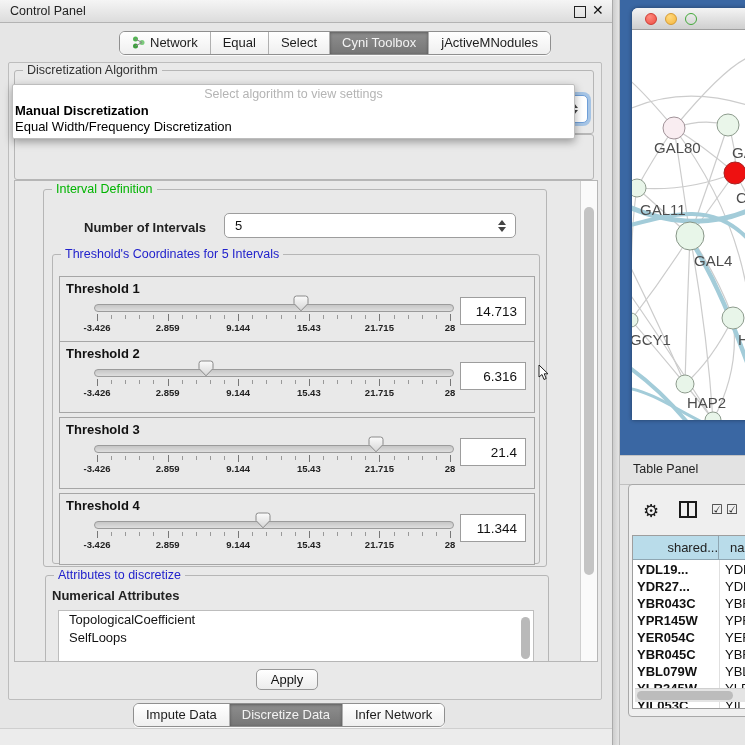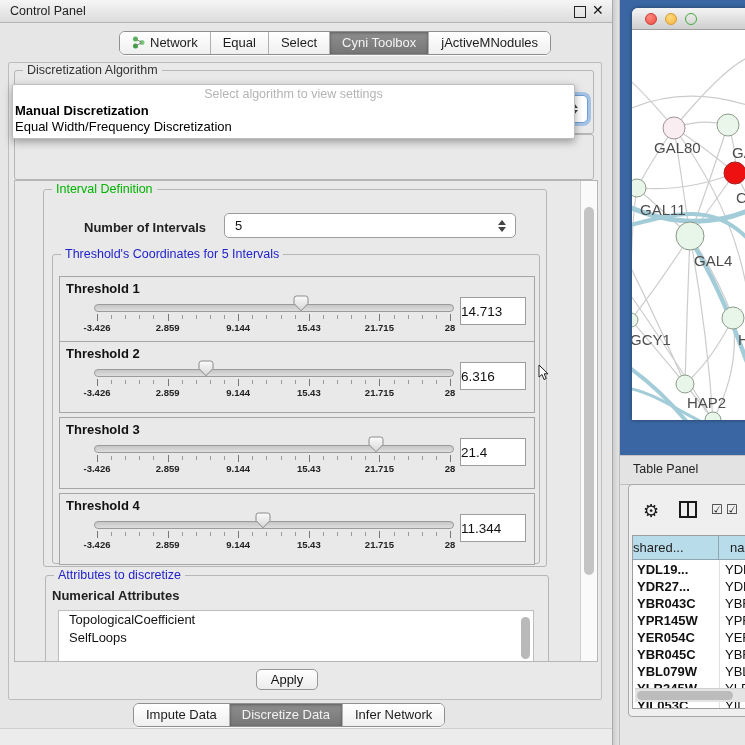--- a/index.html
+++ b/index.html
@@ -49,21 +49,21 @@
   #vscroll-thumb{position:absolute;left:3px;top:26px;width:10px;height:368px;background:#c4c4c4;border-radius:6px;}
   
   .th-box{position:absolute;left:6px;width:474px;height:70px;background:#e9e9e9;border:1px solid #a6a6a6;}
   .th-label{position:absolute;left:6px;top:4px;font-weight:bold;font-size:13px;color:#111;}
   .track{position:absolute;left:34px;top:27px;width:358px;height:6px;border:1px solid #9b9b9b;border-radius:4px;
        background:linear-gradient(#c6c6c6,#dedede);}
   .tick{position:absolute;width:1px;background:#777;}
   .ticklabel{position:absolute;top:45px;font-size:9.5px;font-weight:bold;color:#222;transform:translateX(-50%);white-space:nowrap;}
   .thumb{position:absolute;top:18px;width:16px;height:17px;}
   .valbox{position:absolute;left:400px;top:20px;width:66px;height:28px;background:#fff;border:1px solid #9d9d9d;
-       font-size:13.5px;color:#111;text-align:left;padding:6px 8px 0 0;box-sizing:border-box;}
+       font-size:13.5px;color:#111;text-align:right;padding:6px 8px 0 0;box-sizing:border-box;}
   
   #attr-list{position:absolute;left:12px;top:34px;width:474px;height:60px;background:#fff;border:1px solid #bdbdbd;overflow:hidden;}
   #attr-list .li{padding:1px 0 1px 10px;font-size:13px;color:#111;line-height:16px;}
   #attr-scroll{position:absolute;right:3px;top:6px;width:9px;height:42px;background:#b9b9b9;border-radius:5px;}
   
   .pushbtn{position:absolute;background:linear-gradient(#ffffff,#ececec);border:1px solid #989898;border-radius:5px;
        font-size:13px;color:#111;text-align:center;padding-top:2px;box-sizing:border-box;}
   
   #net-frame{left:620px;top:0;width:125px;height:455px;background:#3a67a3;}
   #mac-window{position:absolute;left:12px;top:8px;width:130px;height:412px;border-radius:6px 6px 0 0;
@@ -423,21 +423,21 @@
 <div class="abs" id="table-container">
   <div class="tbl-icon" style="left:14px;top:15px;font-size:18px;">⚙</div>
   <svg class="tbl-icon" style="left:50px;top:16px;" width="18" height="17">
     <rect x="1" y="1" width="16" height="15" fill="none" stroke="#1a1a1a" stroke-width="2"></rect>
     <line x1="9" y1="1" x2="9" y2="16" stroke="#1a1a1a" stroke-width="2"></line>
   </svg>
   <div class="tbl-icon" style="left:82px;top:17px;font-size:13px;">☑</div>
   <div class="tbl-icon" style="left:97px;top:17px;font-size:13px;">☑</div>
   <div id="tbl">
     <div id="tbl-head">
-        <div class="hcell" style="left: 0px; width: 86px; text-align: left; padding-left: 0px;">shared...</div>
+        <div class="hcell" style="left: 0px; width: 86px; text-align: right; padding-left: 0px;">shared...</div>
         <div class="hcell" style="left: 86px; width: 60px; text-align: left; padding-left: 11px;">na</div>
       </div>
     <div id="tbl-body">
         <div class="trow" style="top: 26px;">
           <span class="c1">YDL19...</span>
           <span class="c2">YDL1</span>
         </div>
         <div class="trow" style="top: 43px;">
           <span class="c1">YDR27...</span>
           <span class="c2">YDR2</span>

